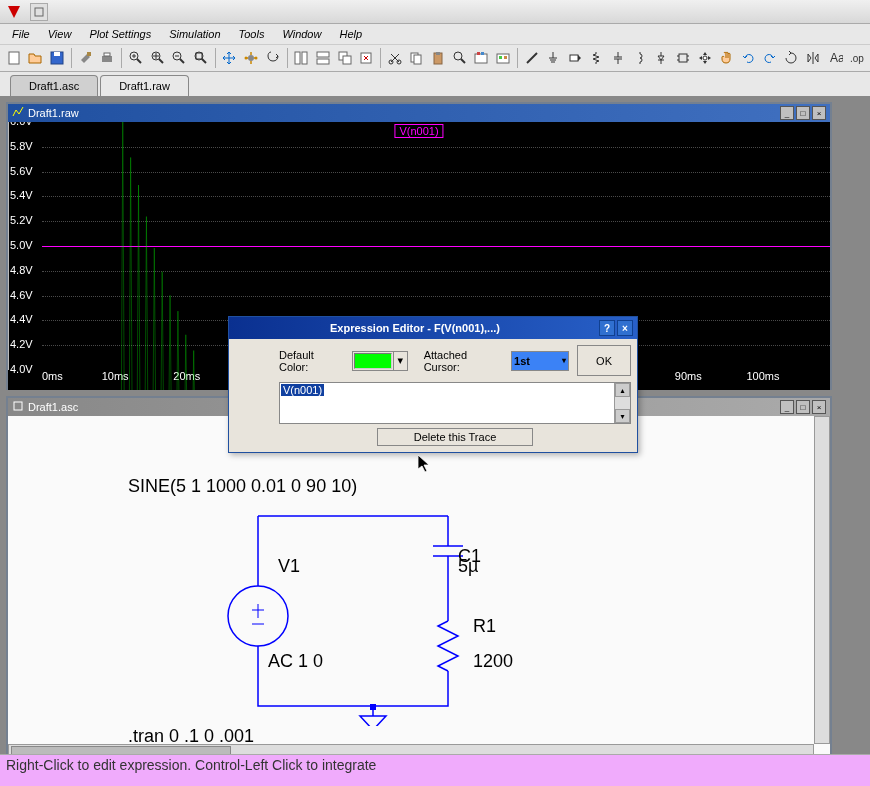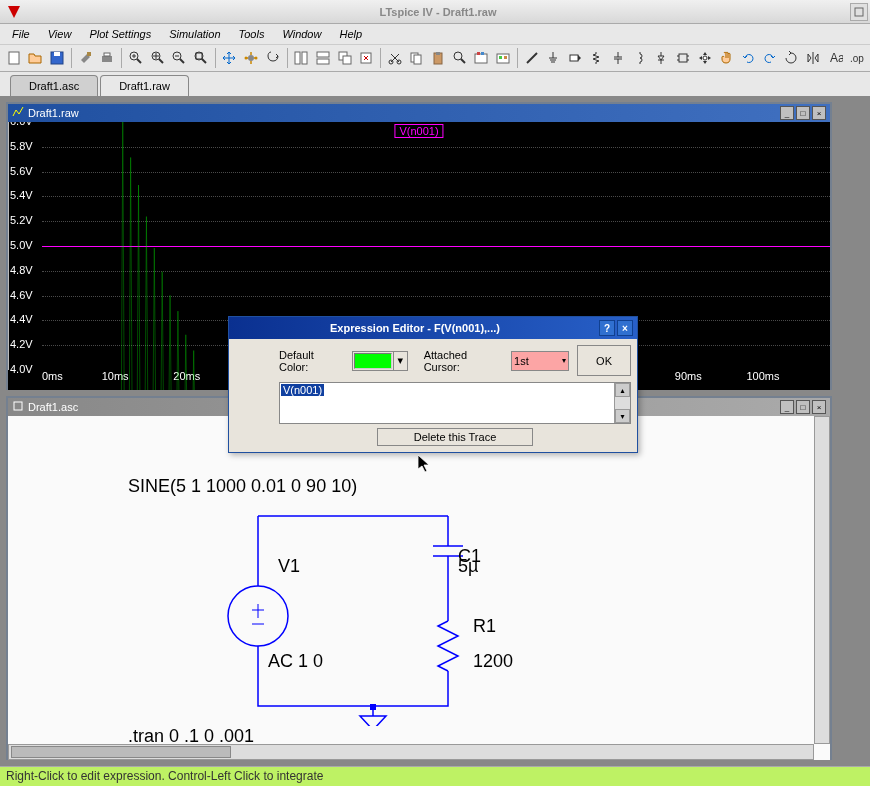--- a/index.html
+++ b/index.html
@@ -57,43 +57,42 @@
 .dialog { position: absolute; left: 228px; top: 316px; width: 410px; background: #e8e4dc; border: 1px solid #2050a0; box-shadow: 2px 2px 6px rgba(0,0,0,0.3); z-index: 100; }
 .dialog-title { height: 22px; background: linear-gradient(to right, #0a3090, #2860c8); color: #fff; display: flex; align-items: center; padding: 0 4px; font-weight: bold; font-size: 11px; }
 .dialog-title .dtxt { flex: 1; text-align: center; }
 .dialog-title .dbtn { width: 16px; height: 16px; background: #3070d0; border: 1px solid #104090; margin-left: 2px; display: flex; align-items: center; justify-content: center; color: #fff; font-size: 10px; }
 .dialog-body { padding: 6px; margin-left: 44px; }
 .dialog-row { display: flex; align-items: center; gap: 8px; margin-bottom: 6px; }
 .dialog-row label { font-size: 11px; }
 .color-sel { width: 58px; height: 20px; border: 1px solid #888; display: flex; }
 .color-sel .swatch { flex: 1; background: #00ff00; border: 1px inset #ccc; margin: 1px; }
 .color-sel .arrow { width: 14px; display: flex; align-items: center; justify-content: center; border-left: 1px solid #888; }
-.sel { height: 20px; border: 1px solid #888; background: #fca5a5; padding: 7px 2px; display: flex; align-items: center; }
+.sel { height: 20px; border: 1px solid #888; background: #3b82f6; padding: 7px 2px; display: flex; align-items: center; font-weight: bold; }
 .sel .arrow { margin-left: auto; font-size: 8px; }
 .dlg-btn { height: 31px; border: 1px solid #888; background: #e8e4dc; padding: 0 18px; font-size: 11px; }
 .dialog .expr-box { width: 100%; height: 42px; border: 1px solid #888; background: #fff; position: relative; }
 .expr-box .expr-sel { position: absolute; top: 1px; left: 1px; background: #1040a0; color: #fff; padding: 0 2px; font-size: 11px; }
 .expr-box .sb { position: absolute; right: 0; top: 0; bottom: 0; width: 16px; background: #ddd; border-left: 1px solid #999; display:flex; flex-direction:column; justify-content:space-between; }
 .expr-box .sb .ar { height:14px; display:flex; align-items:center; justify-content:center; font-size:8px; background:#ccc; border:1px solid #999; }
 .dialog .del-btn { display: block; margin: 4px auto 0; padding: 2px 36px; border: 1px solid #888; background: #e8e4dc; font-size: 11px; }
 
 .cursor-arrow { position: absolute; left: 418px; top: 455px; z-index: 200; pointer-events: none; }
 
-.status-bar { position: absolute; bottom: 0; left: 0; right: 0; height: 20px; background: #bef264; border-top: 1px solid #aaa; padding: 2px 6px; font-size: 12px; color: #333; }
+.status-bar { position: absolute; bottom: 0; left: 0; right: 0; height: 32px; background: #f0abfc; border-top: 1px solid #aaa; padding: 2px 6px; font-size: 14px; color: #333; }
 </style>
 </head>
 <body>
 
 <div class="title-bar">
   <span class="logo">
     <svg viewBox="0 0 16 16">
         <path d="M2 2 L14 2 L8 14 Z" fill="#c00"></path>
       </svg>
   </span>
-  <span class="title-text">LTspice IV - Draft1.raw</span>
   <span class="win-btn">
     <svg width="10" height="10" viewBox="0 0 10 10">
         <rect x="1" y="1" width="8" height="8" fill="none" stroke="#666"></rect>
       </svg>
   </span>
 </div>
 
 <div class="menu-bar">
   <span class="menu-item">File</span>
   <span class="menu-item">View</span>

